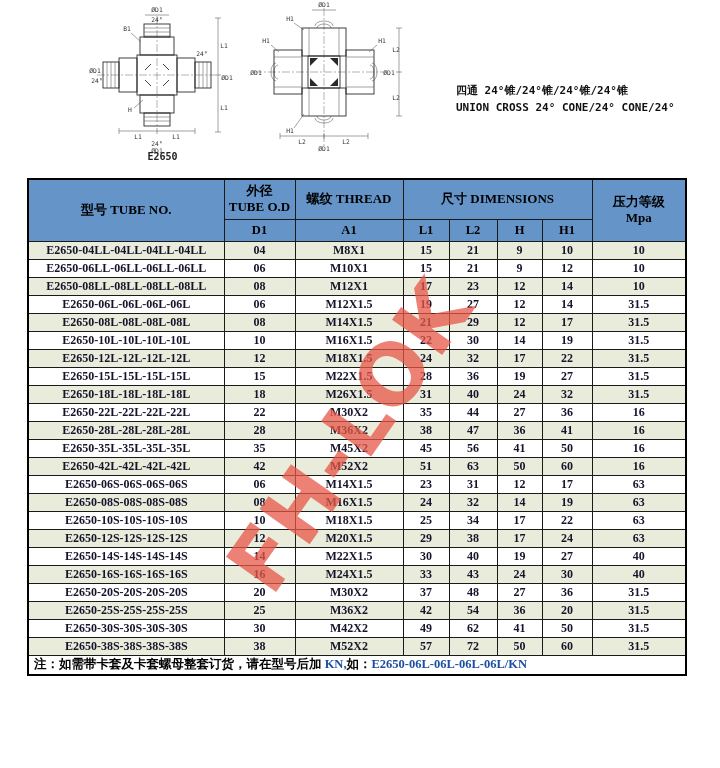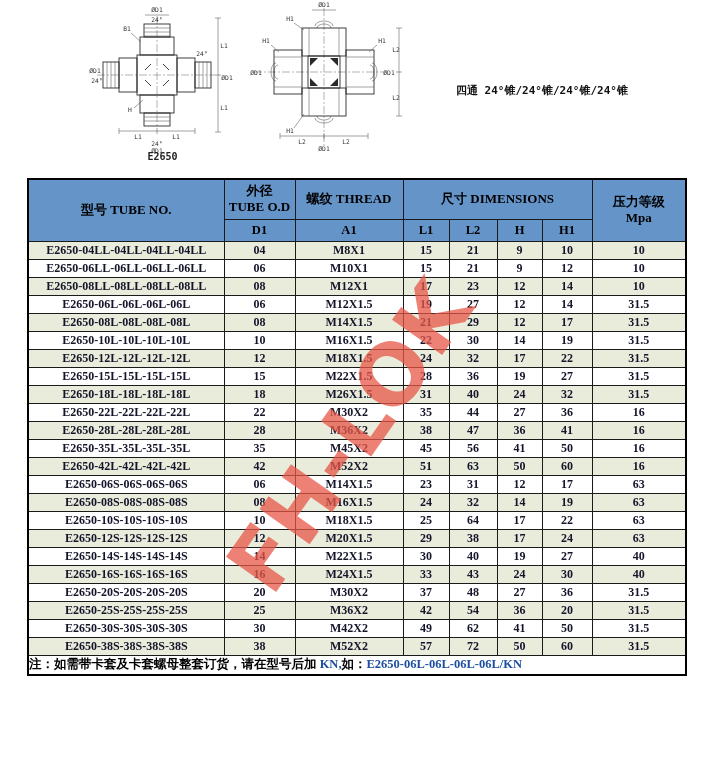--- a/index.html
+++ b/index.html
@@ -34,21 +34,21 @@
   .spec-table{position:absolute;left:27px;top:178px;width:658px;border-collapse:collapse;table-layout:fixed;border:2px solid #000;}
   .spec-table th,.spec-table td{border:1px solid var(--border);text-align:center;vertical-align:middle;color:var(--text);overflow:hidden;white-space:nowrap;}
   .spec-table thead th{background:var(--header-bg);color:#000;font-weight:bold;font-size:13px;}
   .spec-table thead tr.h1{height:40px;}
   .spec-table thead tr.h2{height:22px;}
   .spec-table thead tr.h2 th{font-size:12.5px;}
   .spec-table tbody tr{height:18px;}
   .spec-table tbody td{font-weight:bold;font-size:12px;}
   .spec-table tbody tr.shaded{background:var(--row-shaded);}
   .spec-table tfoot tr{height:20px;}
-  .spec-table tfoot td{text-align:left;font-weight:bold;font-size:12.5px;color:#000;}
+  .spec-table tfoot td{text-align:left;font-weight:bold;font-size:12.5px;padding-left:5px;color:#000;}
   .spec-table tfoot td .blue{color:var(--note-blue);}
   .hdr-stack div{line-height:16px;}
 
   
   .watermark{position:absolute;left:140px;top:390px;width:420px;text-align:center;
     font-family:"DejaVu Sans",sans-serif;font-weight:bold;font-size:84px;line-height:92px;
     color:var(--watermark);opacity:0.75;transform:rotate(-55deg);z-index:10;pointer-events:none;letter-spacing:1px;}
 </style>
 </head>
 <body>
@@ -179,20 +179,21 @@
     <line class="thinline" x1="34" y1="133" x2="34" y2="139"></line>
     <line class="thinline" x1="78" y1="133" x2="78" y2="139"></line>
     <line class="thinline" x1="122" y1="133" x2="122" y2="139"></line>
     <text class="dimtext" x="56" y="144" text-anchor="middle">L2</text>
     <text class="dimtext" x="100" y="144" text-anchor="middle">L2</text>
     <text class="dimtext" x="78" y="151" text-anchor="middle">ØD1</text>
   </svg>
 
   <div class="desc">
     <div>四通 24°锥/24°锥/24°锥/24°锥</div>
+    <div>UNION CROSS 24° CONE/24° CONE/24°</div>
   </div>
 
   <table class="spec-table">
     <colgroup>
       <col style="width:196px">
         <col style="width:71px">
         <col style="width:108px">
       <col style="width:46px">
         <col style="width:48px">
         <col style="width:45px">
@@ -371,21 +372,21 @@
           <td>32</td>
           <td>14</td>
           <td>19</td>
           <td>63</td>
         </tr>
         <tr>
           <td>E2650-10S-10S-10S-10S</td>
           <td>10</td>
           <td>M18X1.5</td>
           <td>25</td>
-          <td>64</td>
+          <td>34</td>
           <td>17</td>
           <td>22</td>
           <td>63</td>
         </tr>
         <tr class="shaded">
           <td>E2650-12S-12S-12S-12S</td>
           <td>12</td>
           <td>M20X1.5</td>
           <td>29</td>
           <td>38</td>

